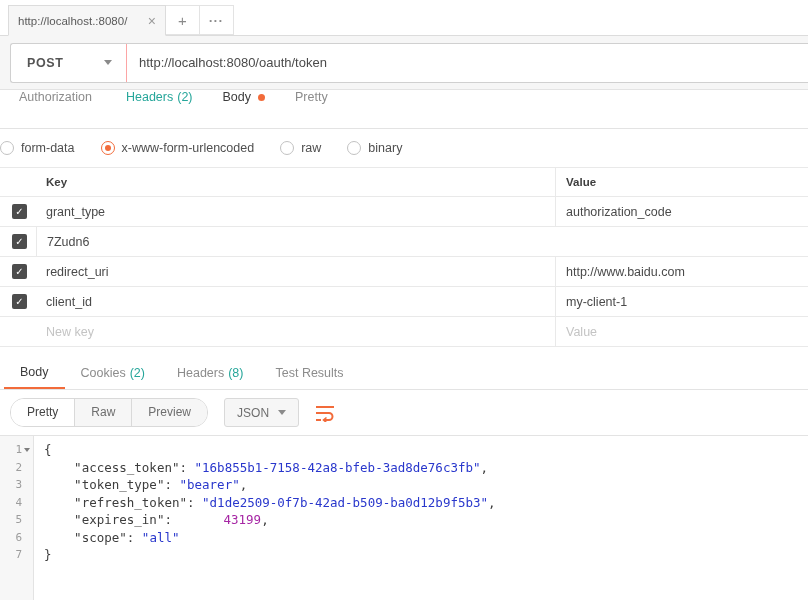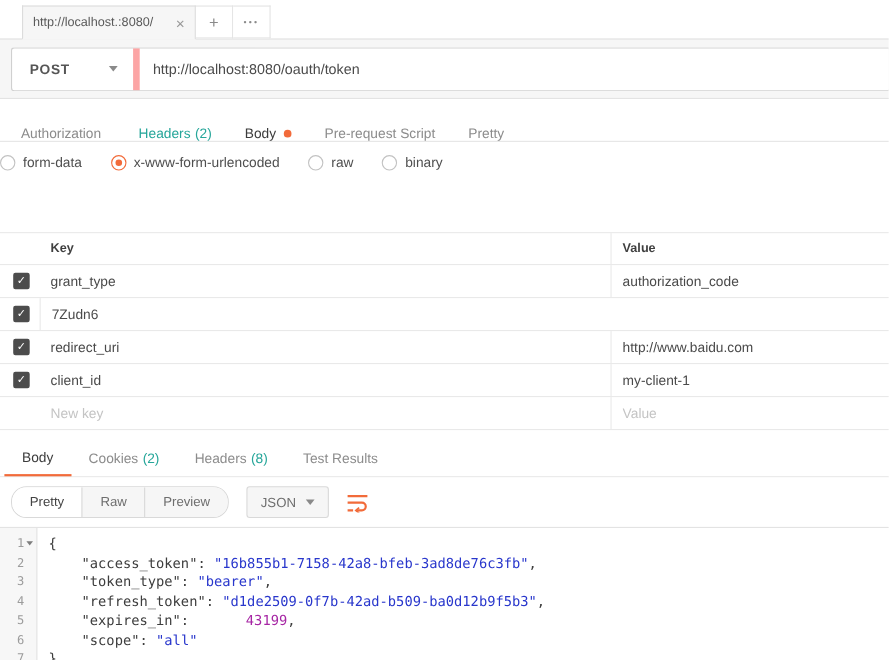--- a/index.html
+++ b/index.html
@@ -2,67 +2,67 @@
 <html><head>
 <meta charset="utf-8">
 <style>
   * { margin:0; padding:0; box-sizing:border-box; }
   html,body { width:808px; height:600px; overflow:hidden; background:#fff;
     font-family:"Liberation Sans", sans-serif; font-size:12px; color:#4a4a4a; }
   .app { width:808px; height:600px; display:flex; flex-direction:column; background:#fff; }
 
   
   .tabbar { height:36px; background:#fff; border-bottom:1px solid #dcdcdc;
-    display:flex; align-items:stretch; padding-left:20px; position:relative; }
+    display:flex; align-items:stretch; padding-left:8px; position:relative; }
   .tab { margin-top:5px; margin-bottom:-1px; width:158px; background:#f6f6f6;
     border:1px solid #dcdcdc; border-bottom:1px solid #f6f6f6;
     display:flex; align-items:center; gap:8px; padding:0 9px; z-index:2; }
   .tab-title { flex:1; color:#5a5a5a; font-size:11.5px; white-space:nowrap; overflow:hidden; }
   .tab-close { color:#9a9a9a; font-size:14px; line-height:1; cursor:pointer; }
   .tabbtn { margin-top:5px; width:34px; border:1px solid #e3e3e3; border-left:none;
     display:flex; align-items:center; justify-content:center; color:#8a8a8a;
     background:#fff; font-size:15px; }
   .tabbtn.more { font-size:8px; letter-spacing:2px; }
 
   
   .reqbar { height:54px; background:#f6f6f6; border-bottom:1px solid #e3e3e3;
     display:flex; align-items:center; padding:0 0 0 10px; }
   .url-control { flex:1; height:40px; background:#fff; border:1px solid #d0d0d0;
     border-right:none; border-radius:3px 0 0 3px; display:flex; align-items:stretch; }
   .method { width:116px; display:flex; align-items:center; justify-content:space-between;
-    padding:0 14px 0 16px; border-right:6px solid #fca5a5; cursor:pointer; }
+    padding:0 14px 0 16px; border-right:1px solid #fca5a5; cursor:pointer; }
   .method-label { font-size:12.5px; font-weight:bold; letter-spacing:0.6px; color:#555; }
   .caret-down { width:0; height:0; border-left:4px solid transparent;
     border-right:4px solid transparent; border-top:5px solid #8a8a8a; display:inline-block; }
   .url-input { flex:1; border:none; outline:none; background:transparent;
     font-family:Liberation Sans, sans-serif; font-size:13px; color:#4a4a4a; padding:0 12px; }
 
   
   .reqtabs { height:39px; background:#fff; border-bottom:1px solid #e3e3e3;
-    display:flex; align-items:flex-end; padding-left:4px; }
+    display:flex; align-items:flex-start; padding-left:4px; }
   .rtab { display:flex; align-items:center; padding:0 15px; color:#8c8c8c;
     font-size:12.5px; cursor:pointer; white-space:nowrap; }
   .rtab .count { color:#26a69a; margin-left:4px; }
   .rtab.active { color:#3c3c3c; }
   .dot { width:7px; height:7px; border-radius:50%; background:#f26b3a;
     display:inline-block; margin-left:7px; }
 
   
   .modes { height:38px; display:flex; align-items:center; gap:26px; 
     background:#fff; }
   .mode { display:flex; align-items:center; gap:7px; cursor:pointer; }
   .radio { width:14px; height:14px; border-radius:50%; border:1px solid #c2c2c2;
     background:#fff; position:relative; flex:none; }
   .radio.sel { border-color:#f26b3a; }
   .radio.sel::after { content:""; position:absolute; left:3px; top:3px; right:3px; bottom:3px;
     border-radius:50%; background:#f26b3a; }
   .mode-label { color:#4f4f4f; font-size:12.5px; }
 
   
-  .params { background:#fff;margin-top:44px; }
+  .params { background:#fff; }
   .prow { display:grid; grid-template-columns:36px 519px 1fr; height:30px;
     border-bottom:1px solid #e9e9e9; align-items:center; }
   .prow.head { border-top:1px solid #e9e9e9; }
   .cell { padding:0 10px; font-size:12.5px; color:#4a4a4a; overflow:hidden; white-space:nowrap; }
   .valcell { border-left:1px solid #e9e9e9; height:100%; display:flex; align-items:center; }
   .head .cell { font-weight:bold; font-size:11.5px; color:#3f3f3f; }
   .checkcell { display:flex; justify-content:flex-start; padding-left:12px; align-items:center; height:100%; }
   .checkbox { width:15px; height:15px; background:#4c4c4c; border-radius:2px; color:#fff;
     font-size:10px; line-height:15px; text-align:center; cursor:pointer; }
   .ph-input { border:none; outline:none; background:transparent; width:100%;
@@ -143,23 +143,20 @@
     </div>
     <div class="rtab">
       <span class="count">Headers</span>
       <span class="count">(2)</span>
     </div>
     <div class="rtab active">
       <span>Body</span>
       <span class="dot"></span>
     </div>
     <div class="rtab">
-      <span>Pre-request Script</span>
-    </div>
-    <div class="rtab">
       <span>Pretty</span>
     </div>
   </div>
 
   <div class="modes">
     <div class="mode">
       <span class="radio"></span>
       <span class="mode-label">form-data</span>
     </div>
     <div class="mode">

